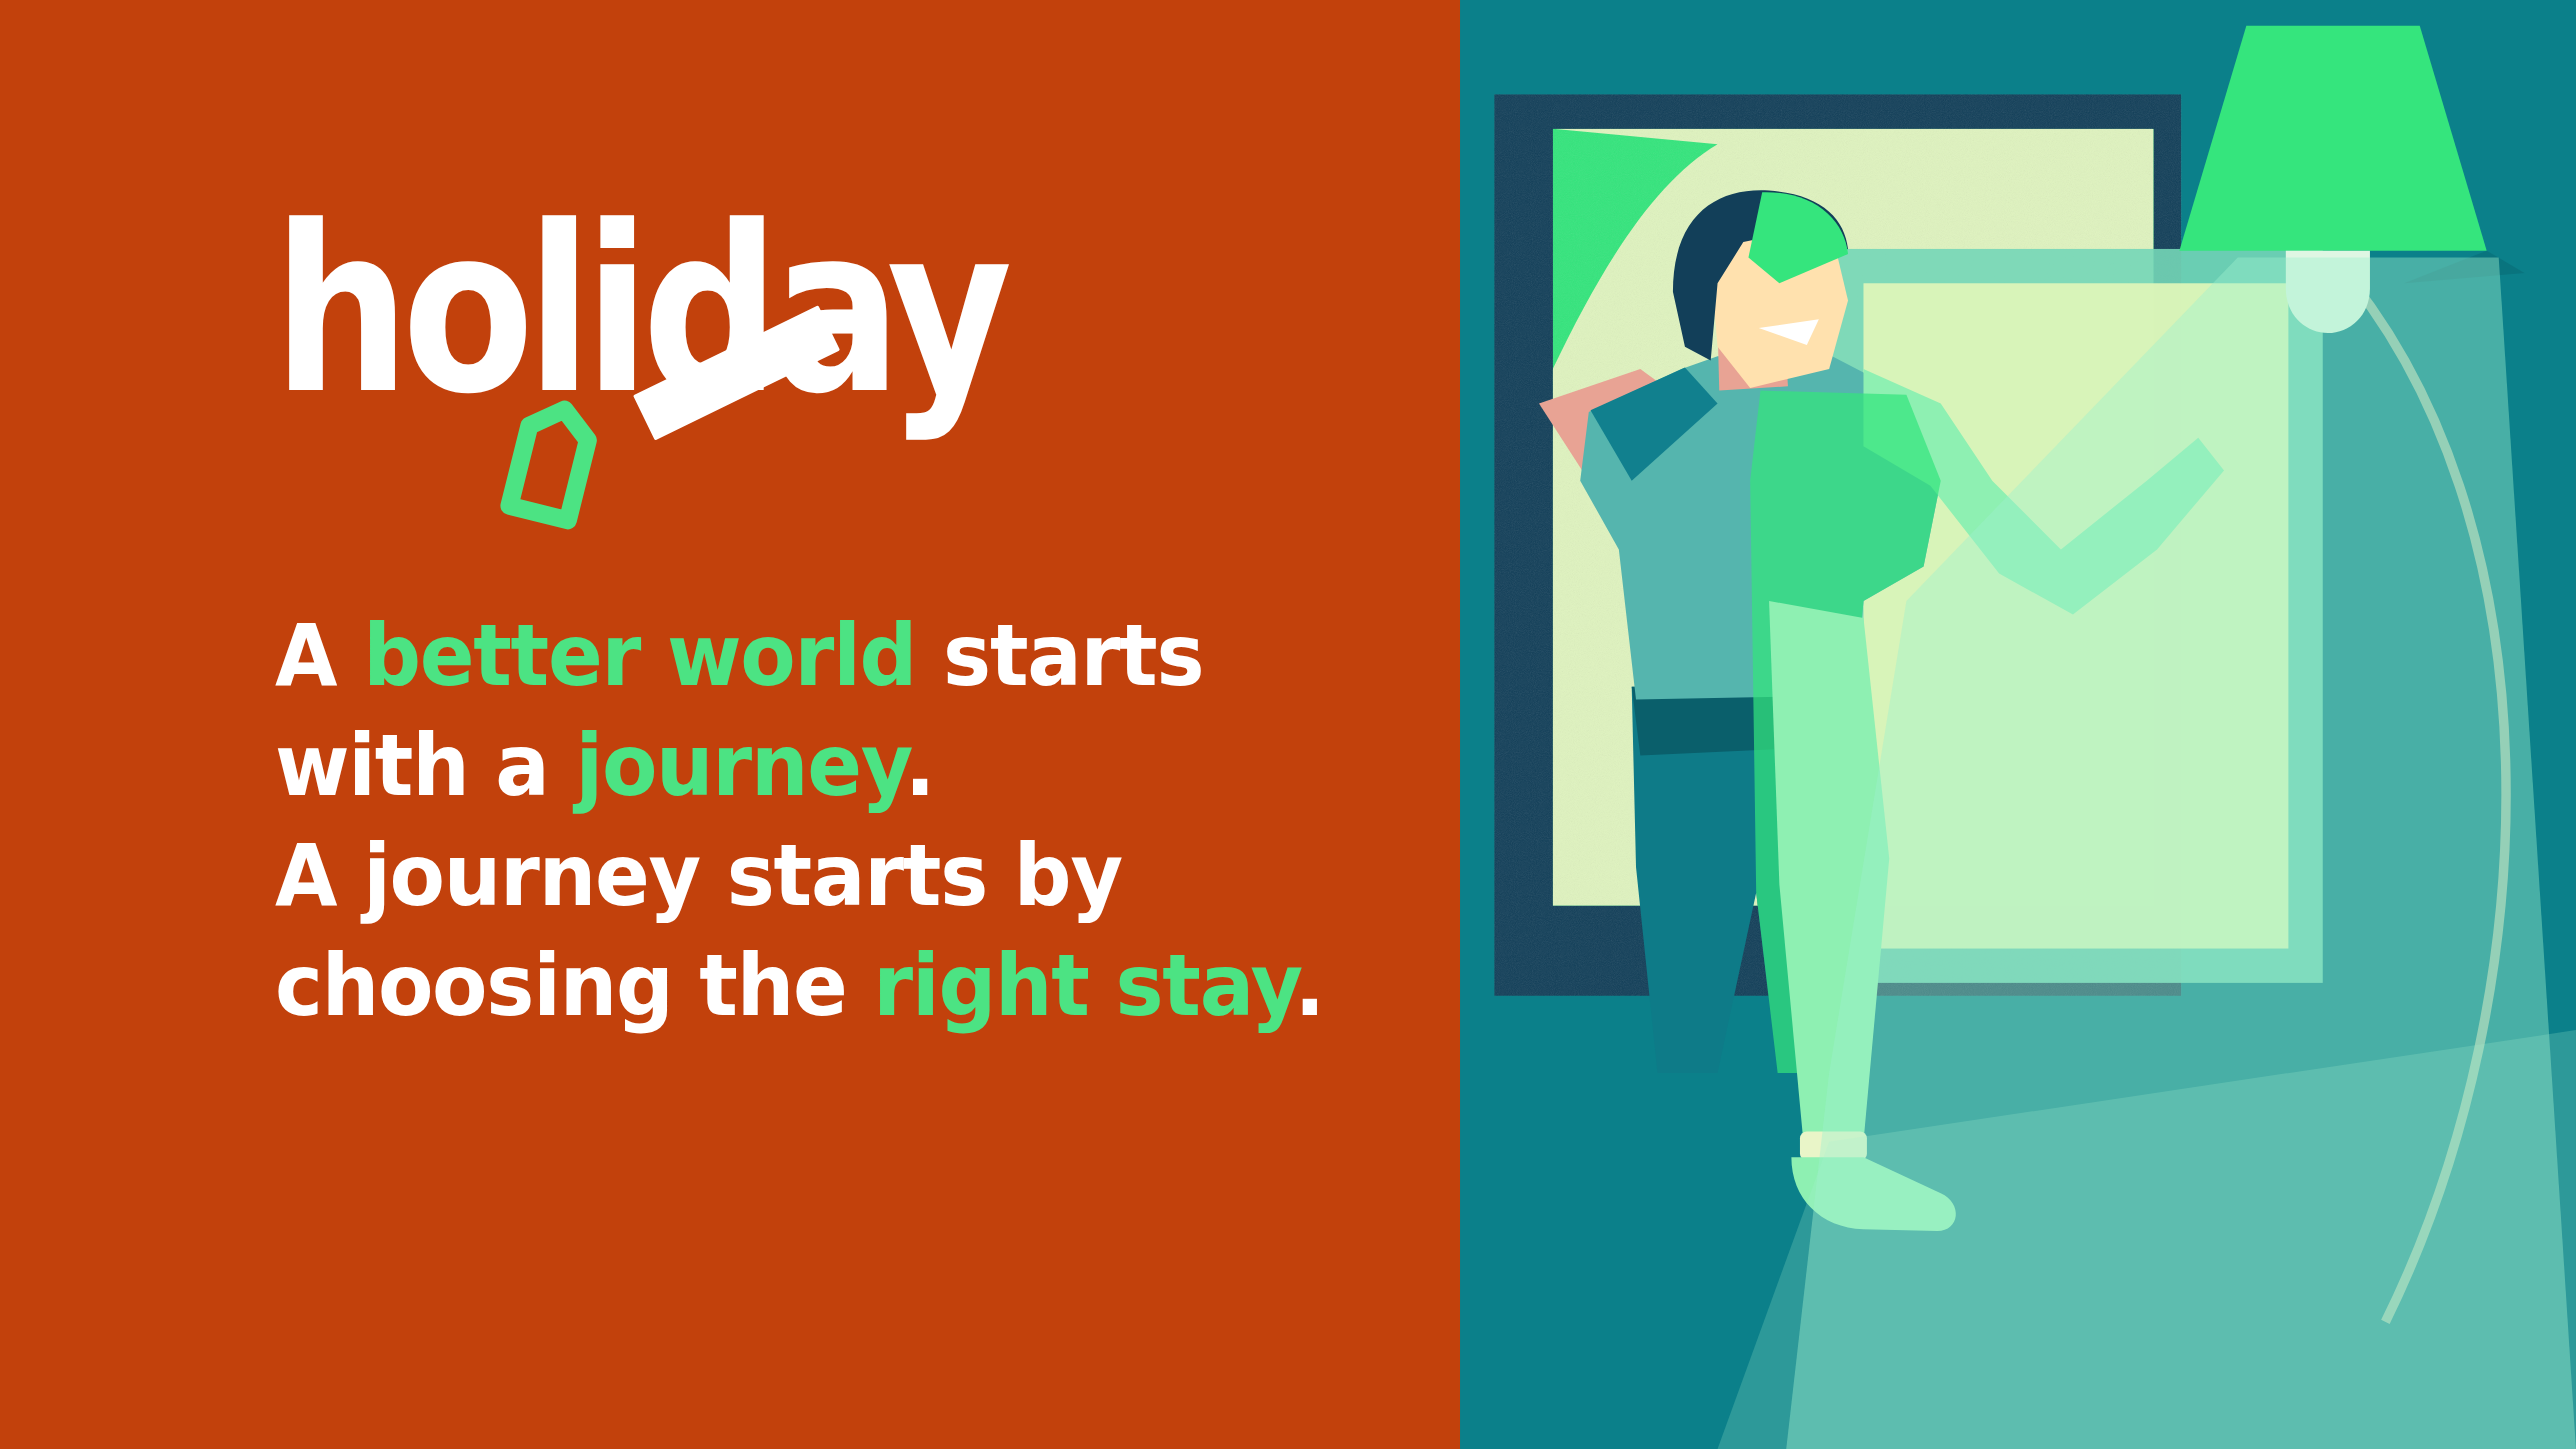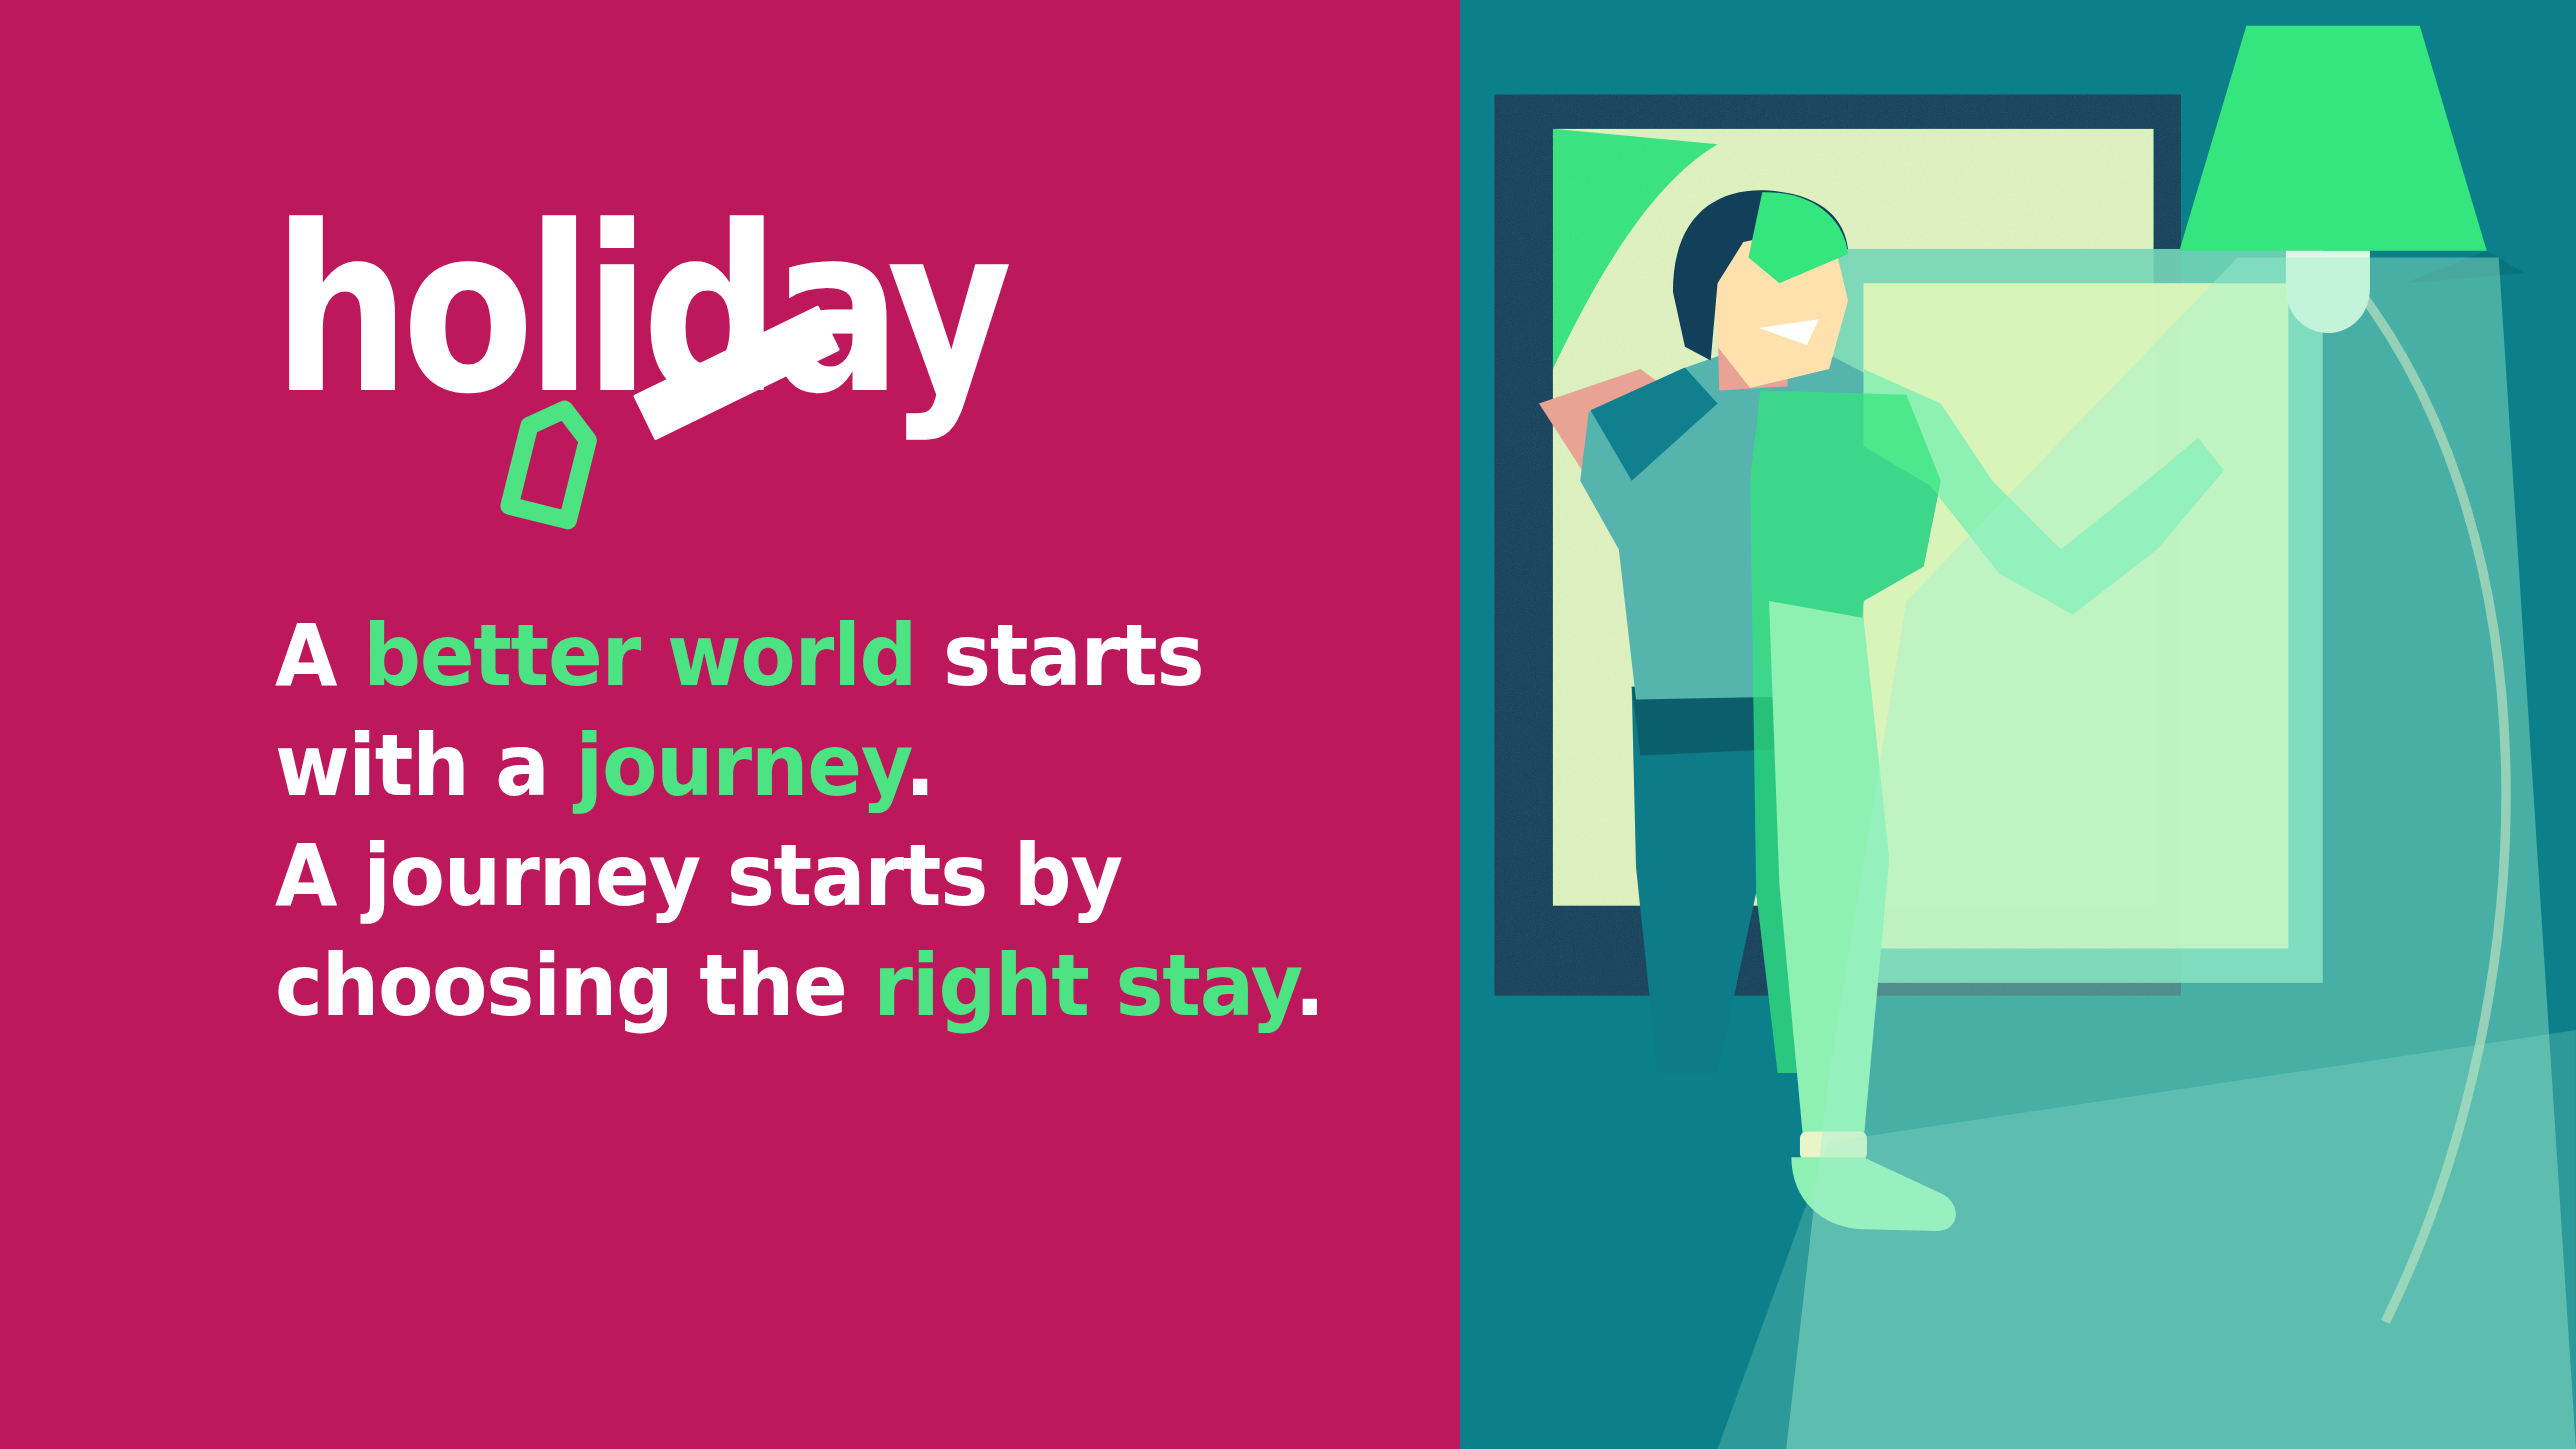--- a/index.html
+++ b/index.html
@@ -9,21 +9,21 @@
     background:#0b808a;
     font-family:"Liberation Sans","DejaVu Sans",sans-serif;
     overflow:hidden;
     position:relative;
   }
 
   
   #banner{
     position:absolute;inset:0;
     width:2576px;height:1449px;
-    background:#be185d;
+    background:#c2410c;
     overflow:hidden;
   }
 
   
   #copy{
     position:absolute;
     left:273px;top:197px;
     width:1245px;
   }
 

